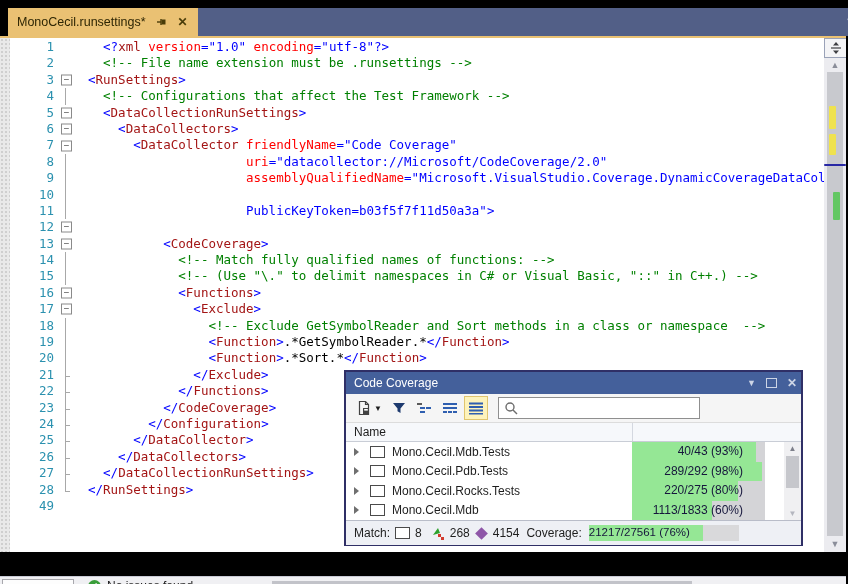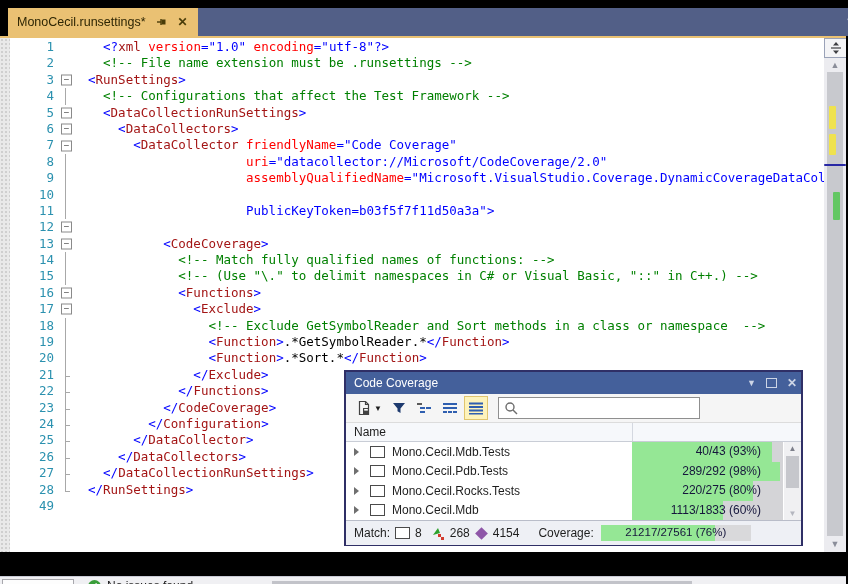--- a/index.html
+++ b/index.html
@@ -73,31 +73,31 @@
   .searchbox svg{position:absolute;left:5px;top:3px;}
   .phead{height:18px;background:#f6f8fb;border-bottom:1px solid #c9cdd6;display:flex;align-items:center;
          padding-left:8px;color:#1e1e1e;position:relative;}
   .phead .coldiv{position:absolute;left:286px;top:0;bottom:0;border-left:1px solid #d4d8e0;}
   #rows{position:relative;height:78px;background:#fff;}
   .cov-row{position:relative;height:19.5px;display:flex;align-items:center;cursor:pointer;}
   .exp{position:absolute;left:8px;width:0;height:0;border-left:5px solid #6f6f6f;border-top:4px solid transparent;
        border-bottom:4px solid transparent;}
   .asm{position:absolute;left:24px;width:13px;height:10px;border:1px solid #4a4a4a;background:#fff;}
   .rname{position:absolute;left:46px;color:#1e1e1e;}
-  .ccell{position:absolute;left:286px;width:151px;height:19.5px;background:var(--grayBar);}
+  .ccell{position:absolute;left:286px;width:133px;height:19.5px;background:var(--grayBar);}
   .cfill{position:absolute;left:0;top:0;bottom:0;background:var(--green);}
   .ctext{position:absolute;right:22px;top:2px;color:#16163c;font-size:12px;}
   .prscroll{position:absolute;right:0;top:0;width:17px;height:78px;background:#f0f0f2;}
   .prscroll .pa{position:absolute;left:0;width:17px;text-align:center;font-size:8px;color:#7d7f8a;}
   .prthumb{position:absolute;left:2px;top:14px;width:13px;height:32px;background:#c6c7cc;}
   .pfoot{height:24px;background:#eef0f5;border-top:1px solid #b9bdc9;display:flex;align-items:center;
          padding-left:8px;gap:5px;color:#1e1e1e;font-size:12px;}
   .totbar{position:relative;width:150px;height:16px;background:#d9d9db;margin-left:2px;}
   .totfill{position:absolute;left:0;top:0;bottom:0;background:var(--green);}
-  .tottext{position:absolute;width:100%;text-align:center;top:1px;font-size:11.5px;color:#16163c;}
+  .tottext{position:absolute;width:100%;top:1px;font-size:11.5px;color:#16163c;}
   .diamond{width:9px;height:9px;background:#8e56a8;transform:rotate(45deg);margin:0 2px;}
 </style>
 </head>
 <body>
 
 <div id="screen">
 
   <div class="tabstrip">
     <div class="tab">
       <span>MonoCecil.runsettings*</span>
@@ -291,21 +291,21 @@
       <span class="asm" style="position:static;"></span>
       <span>8</span>
       <svg width="14" height="13" viewBox="0 0 14 13" style="margin-left:4px;">
         <path d="M2 8 L7 1 L9 6 Z" fill="#2da12d"></path>
         <rect x="7" y="7" width="3" height="3" fill="#d23a2e"></rect>
           <rect x="10" y="10" width="3" height="3" fill="#d23a2e"></rect>
         </svg>
       <span>268</span>
       <span class="diamond"></span>
       <span>4154</span>
-      <span style="margin-left:14px;text-align:center;">Coverage:</span>
+      <span style="margin-left:2px;text-align:center;">Coverage:</span>
       <span class="totbar">
         <span class="totfill" id="totfill" style="width: 76%;"></span>
         <span class="tottext">21217/27561 (76%)</span>
       </span>
     </div>
   </div>
 
   <div class="statusbar">
     <div class="zoombox">
       <span>100 %</span>

